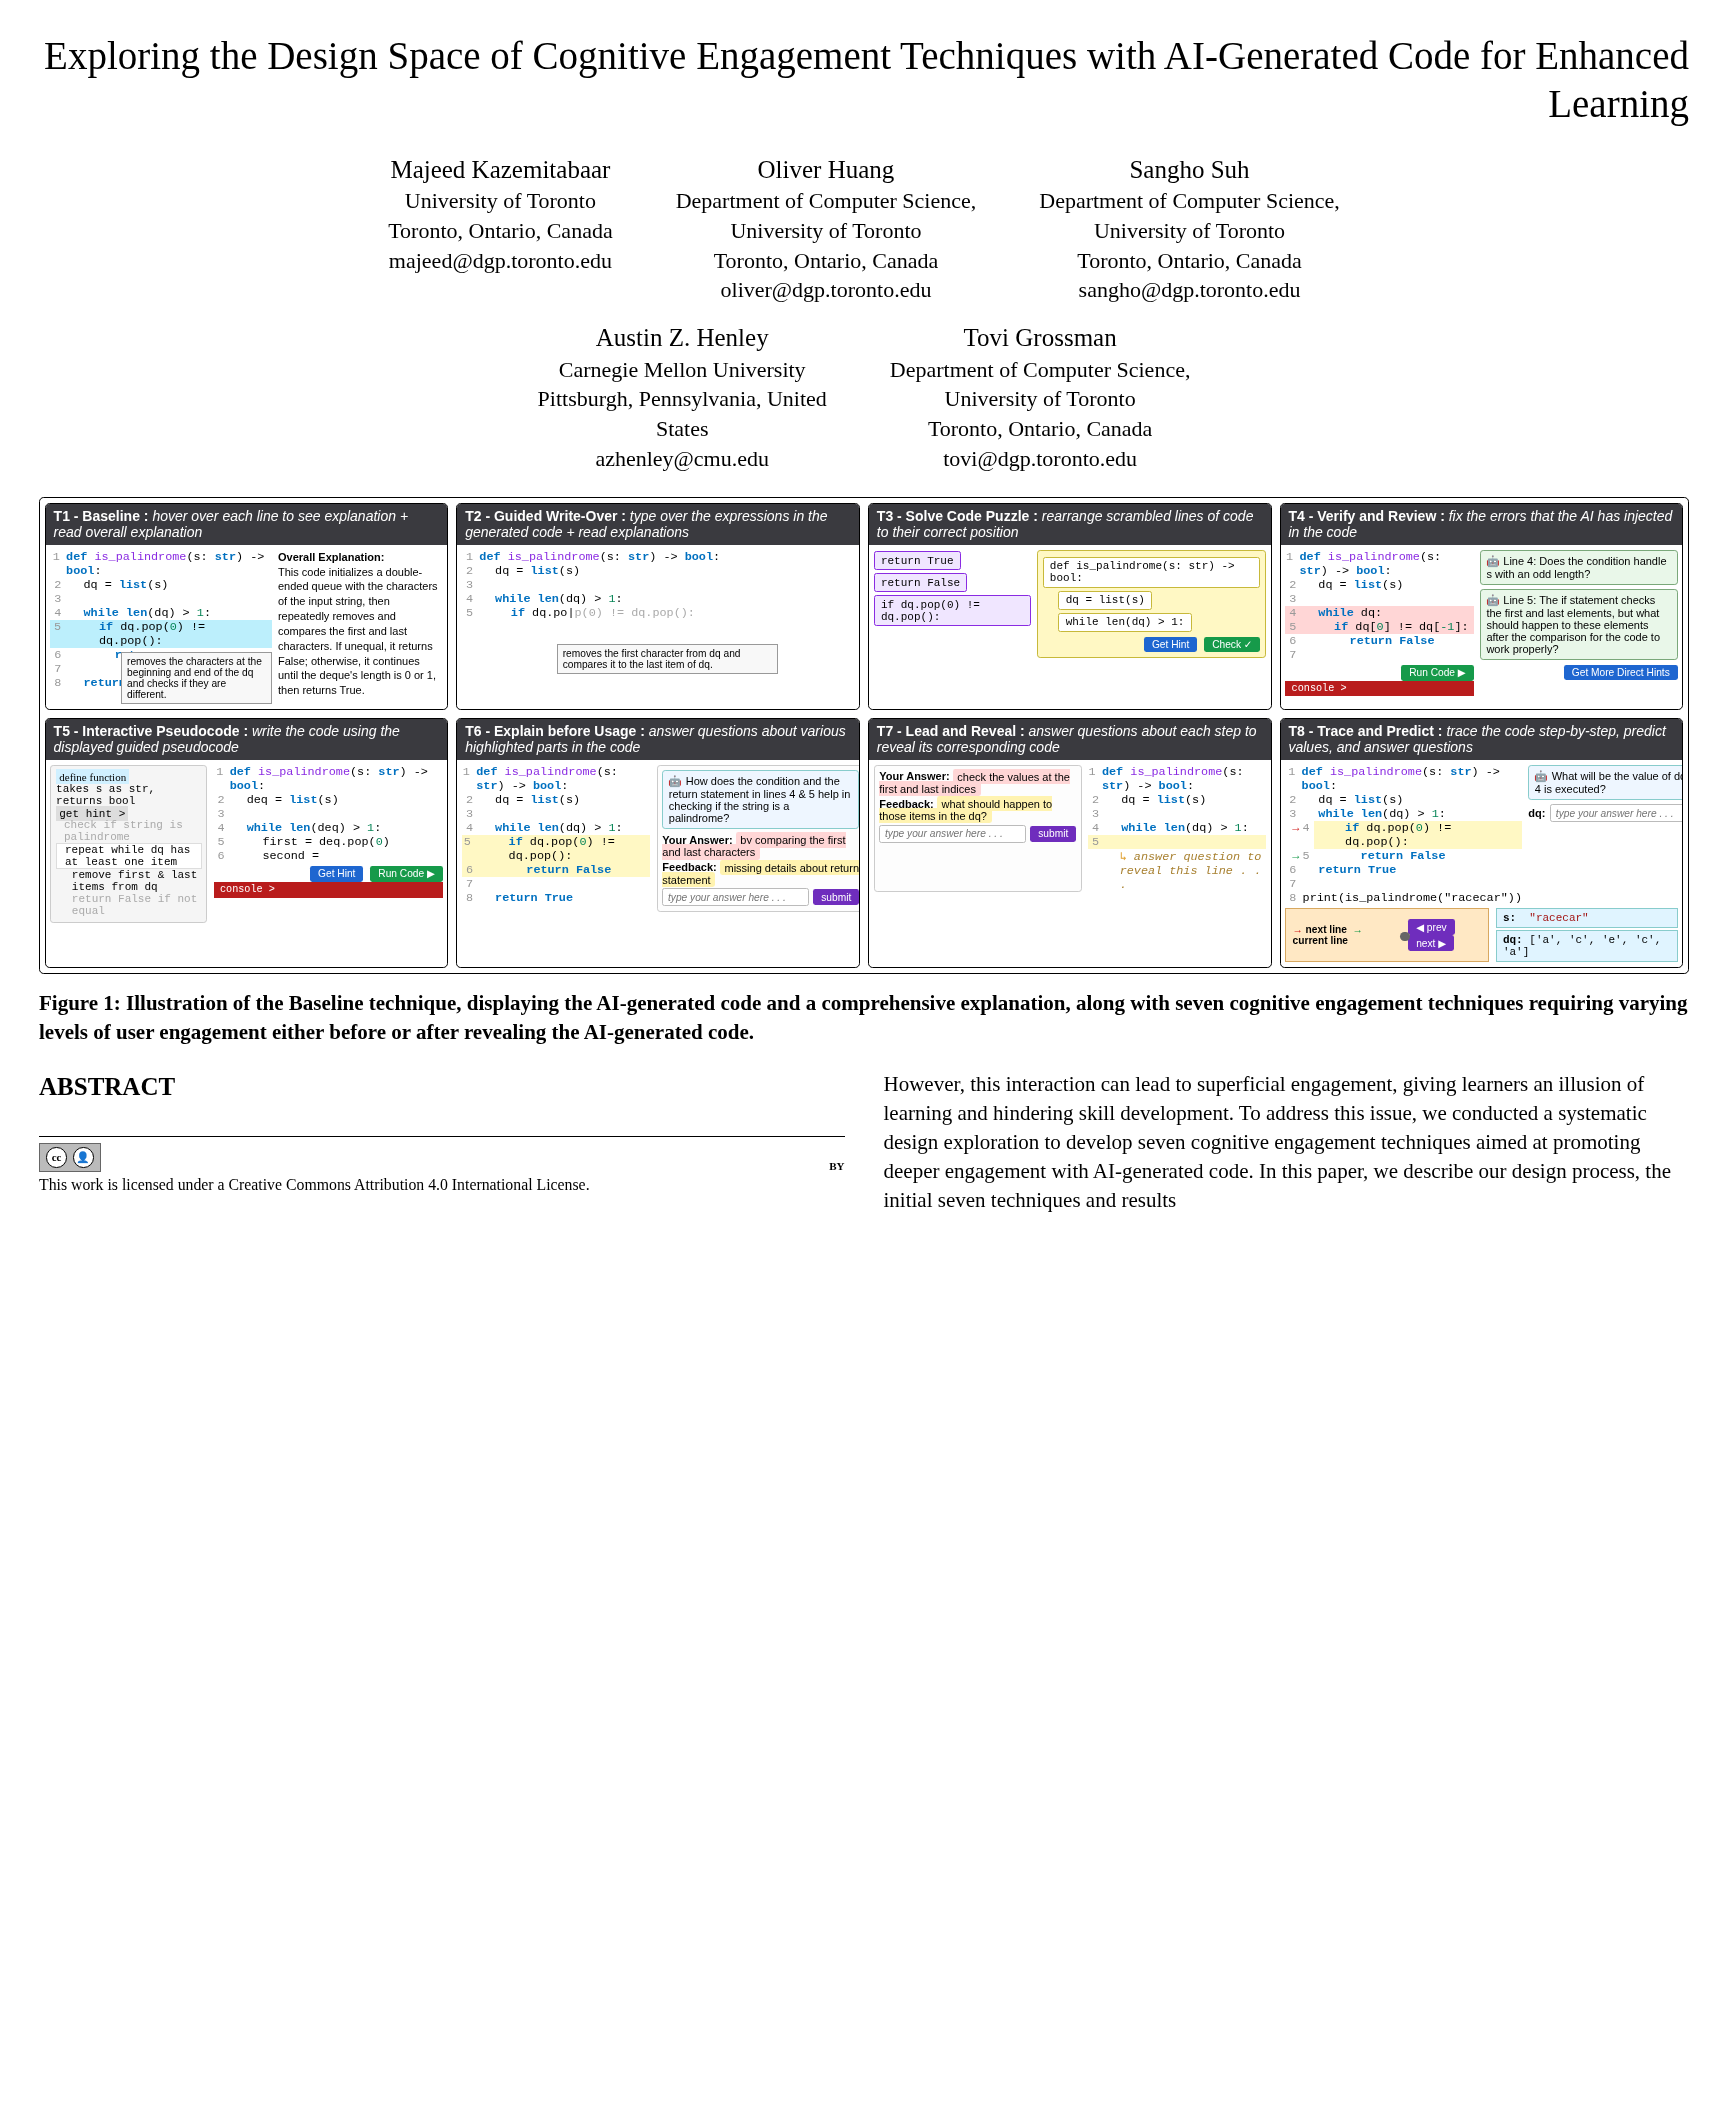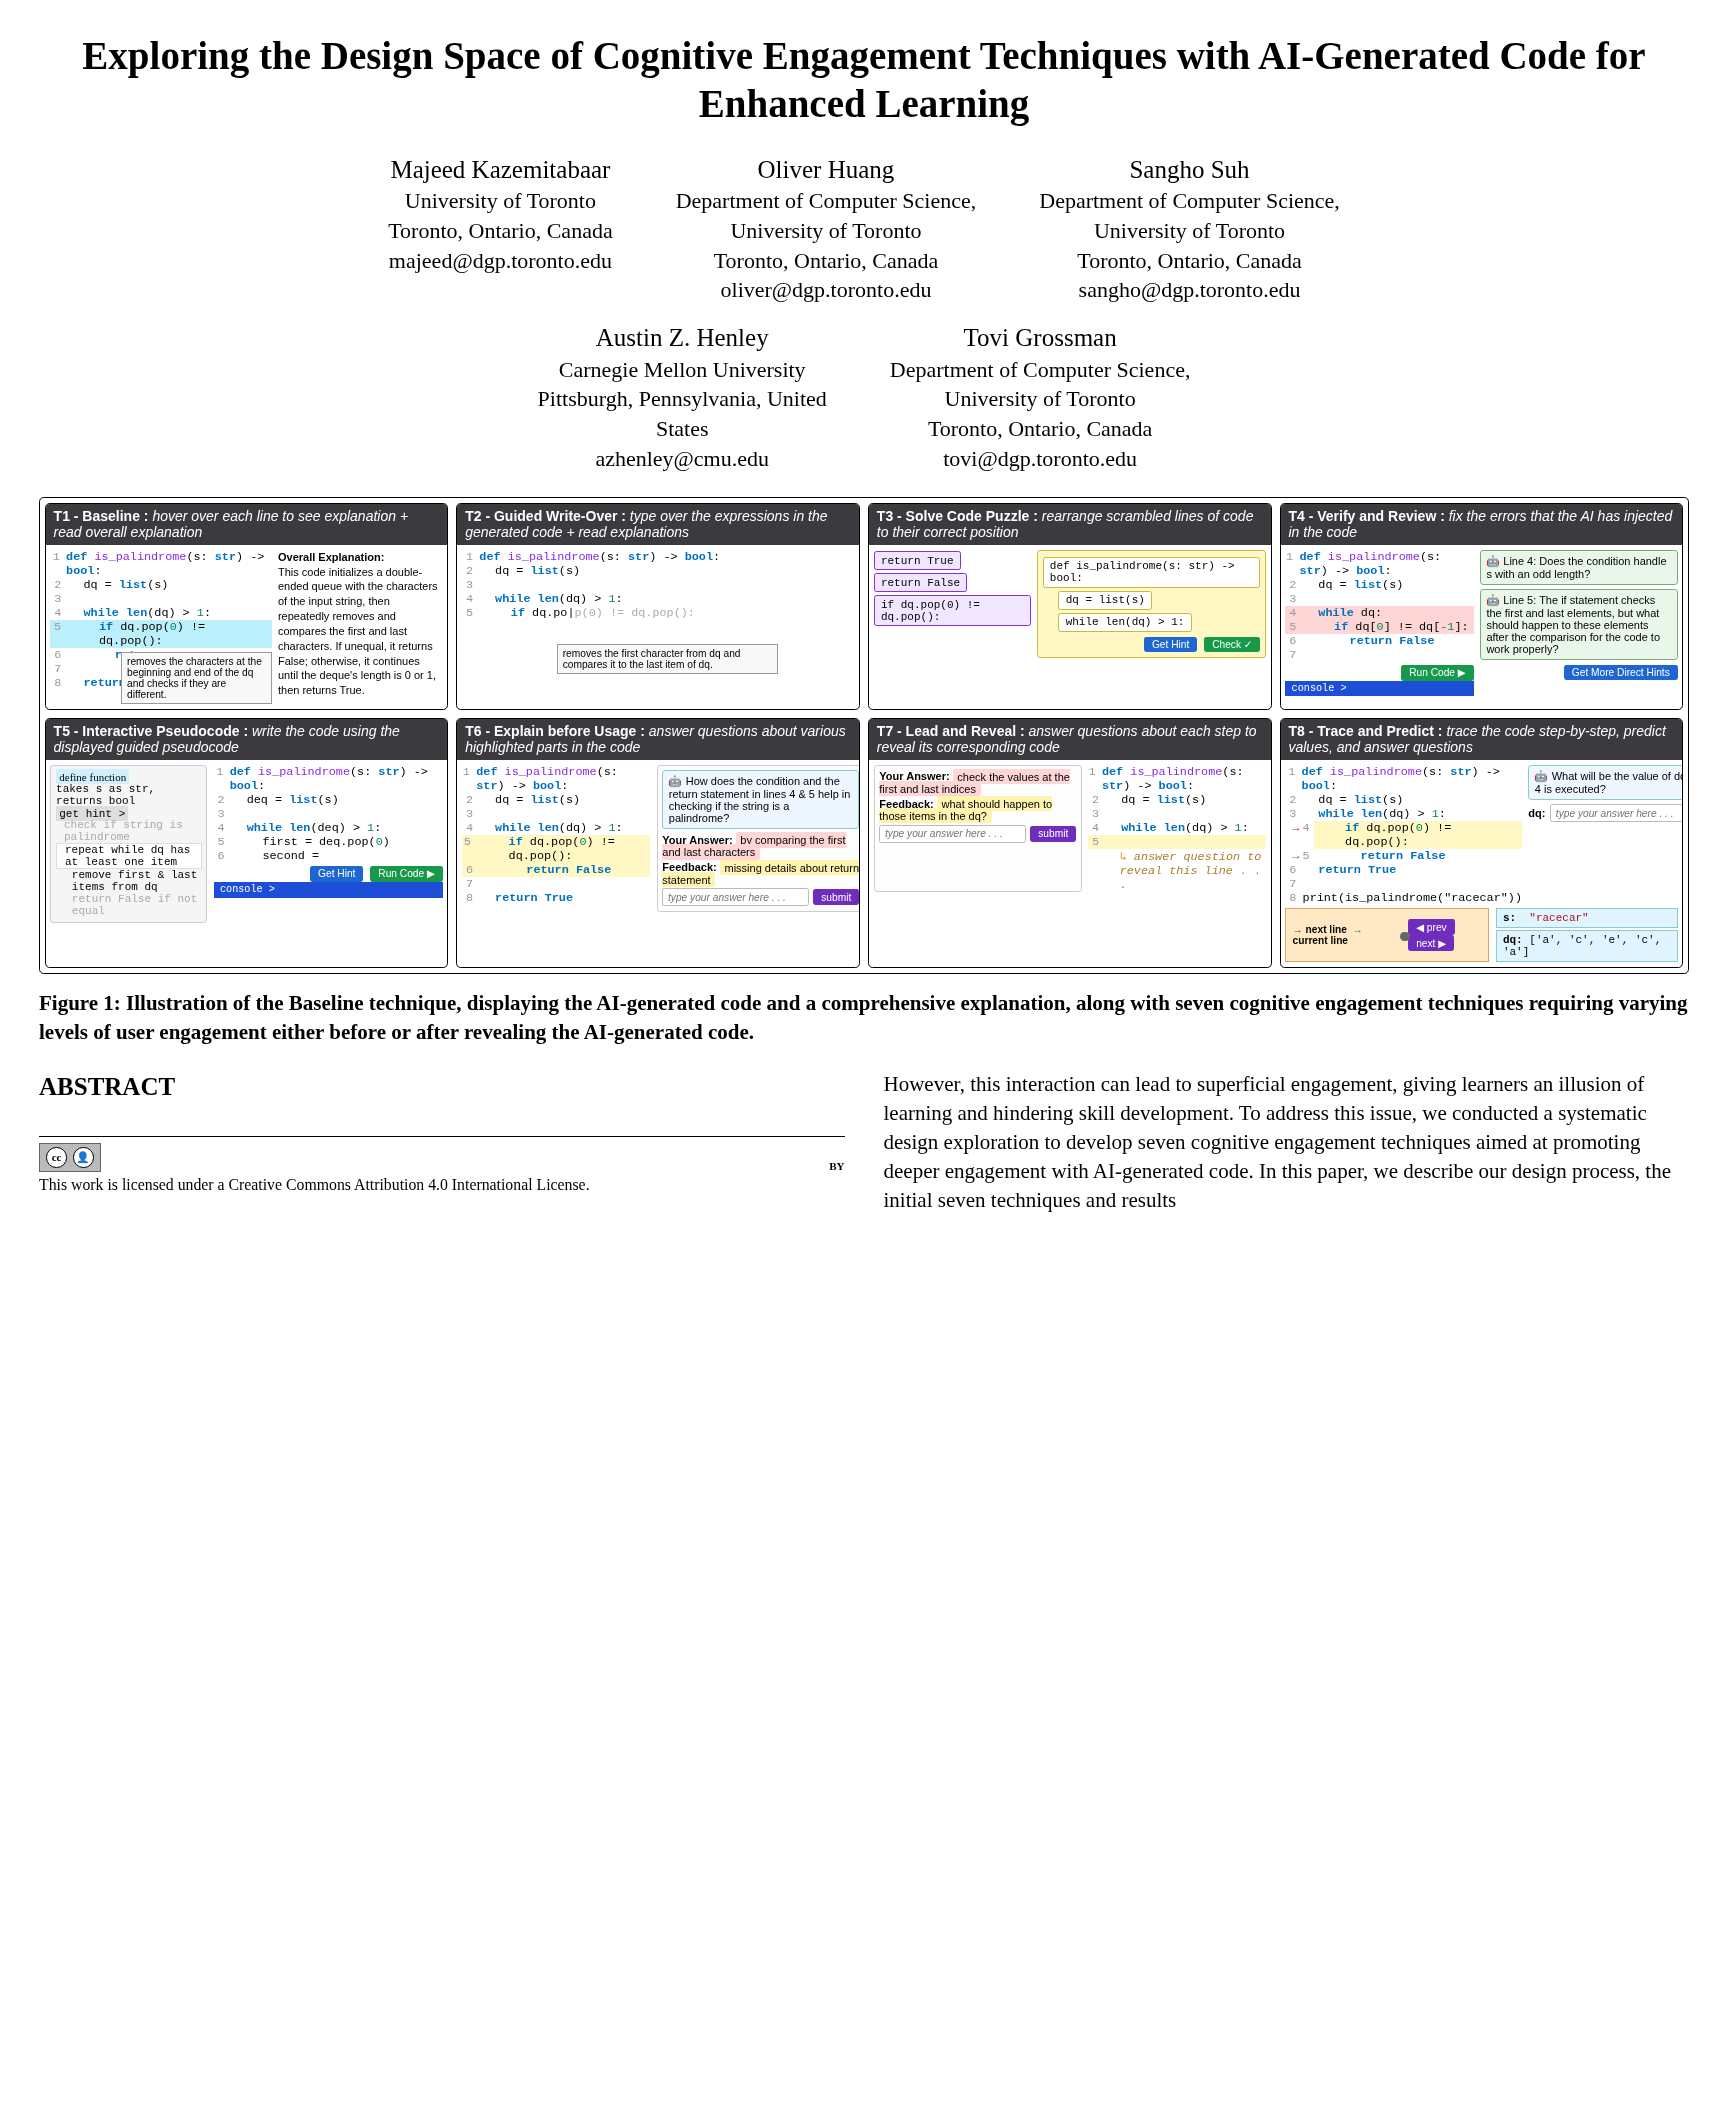--- a/index.html
+++ b/index.html
@@ -5,22 +5,22 @@
 * { box-sizing: border-box; margin: 0; padding: 0; }
 body {
   font-family: "Times New Roman", Times, serif;
   background: #fff;
   color: #000;
   padding: 31.5px 39px;
   max-width: 1728px;
 }
 .title {
   font-size: 39px;
-  font-weight: bold;
-  text-align: center;
+  font-weight: normal;
+  text-align: right;
   line-height: 1.25;
   margin-bottom: 23.6px;
 }
 .authors-row {
   display: flex;
   justify-content: center;
   gap: 63px;
   margin-bottom: 15.8px;
   flex-wrap: wrap;
 }
@@ -140,21 +140,21 @@
 .input-row input {
   flex: 1;
   border: 0.8px solid #bbb;
   border-radius: 2.4px;
   padding: 2.4px 4.7px;
   font-size: 10.2px;
   font-style: italic;
   color: #888;
 }
 .console-bar {
-  background: #1d4ed8;
+  background: #b91c1c;
   color: #fff;
   font-family: "Courier New", monospace;
   font-size: 10.2px;
   padding: 2.4px 6.3px;
 }
 .puzzle-area {
   background: #fff8c4;
   border: 0.8px solid #c7b93a;
   border-radius: 3.2px;
   padding: 4.7px;

